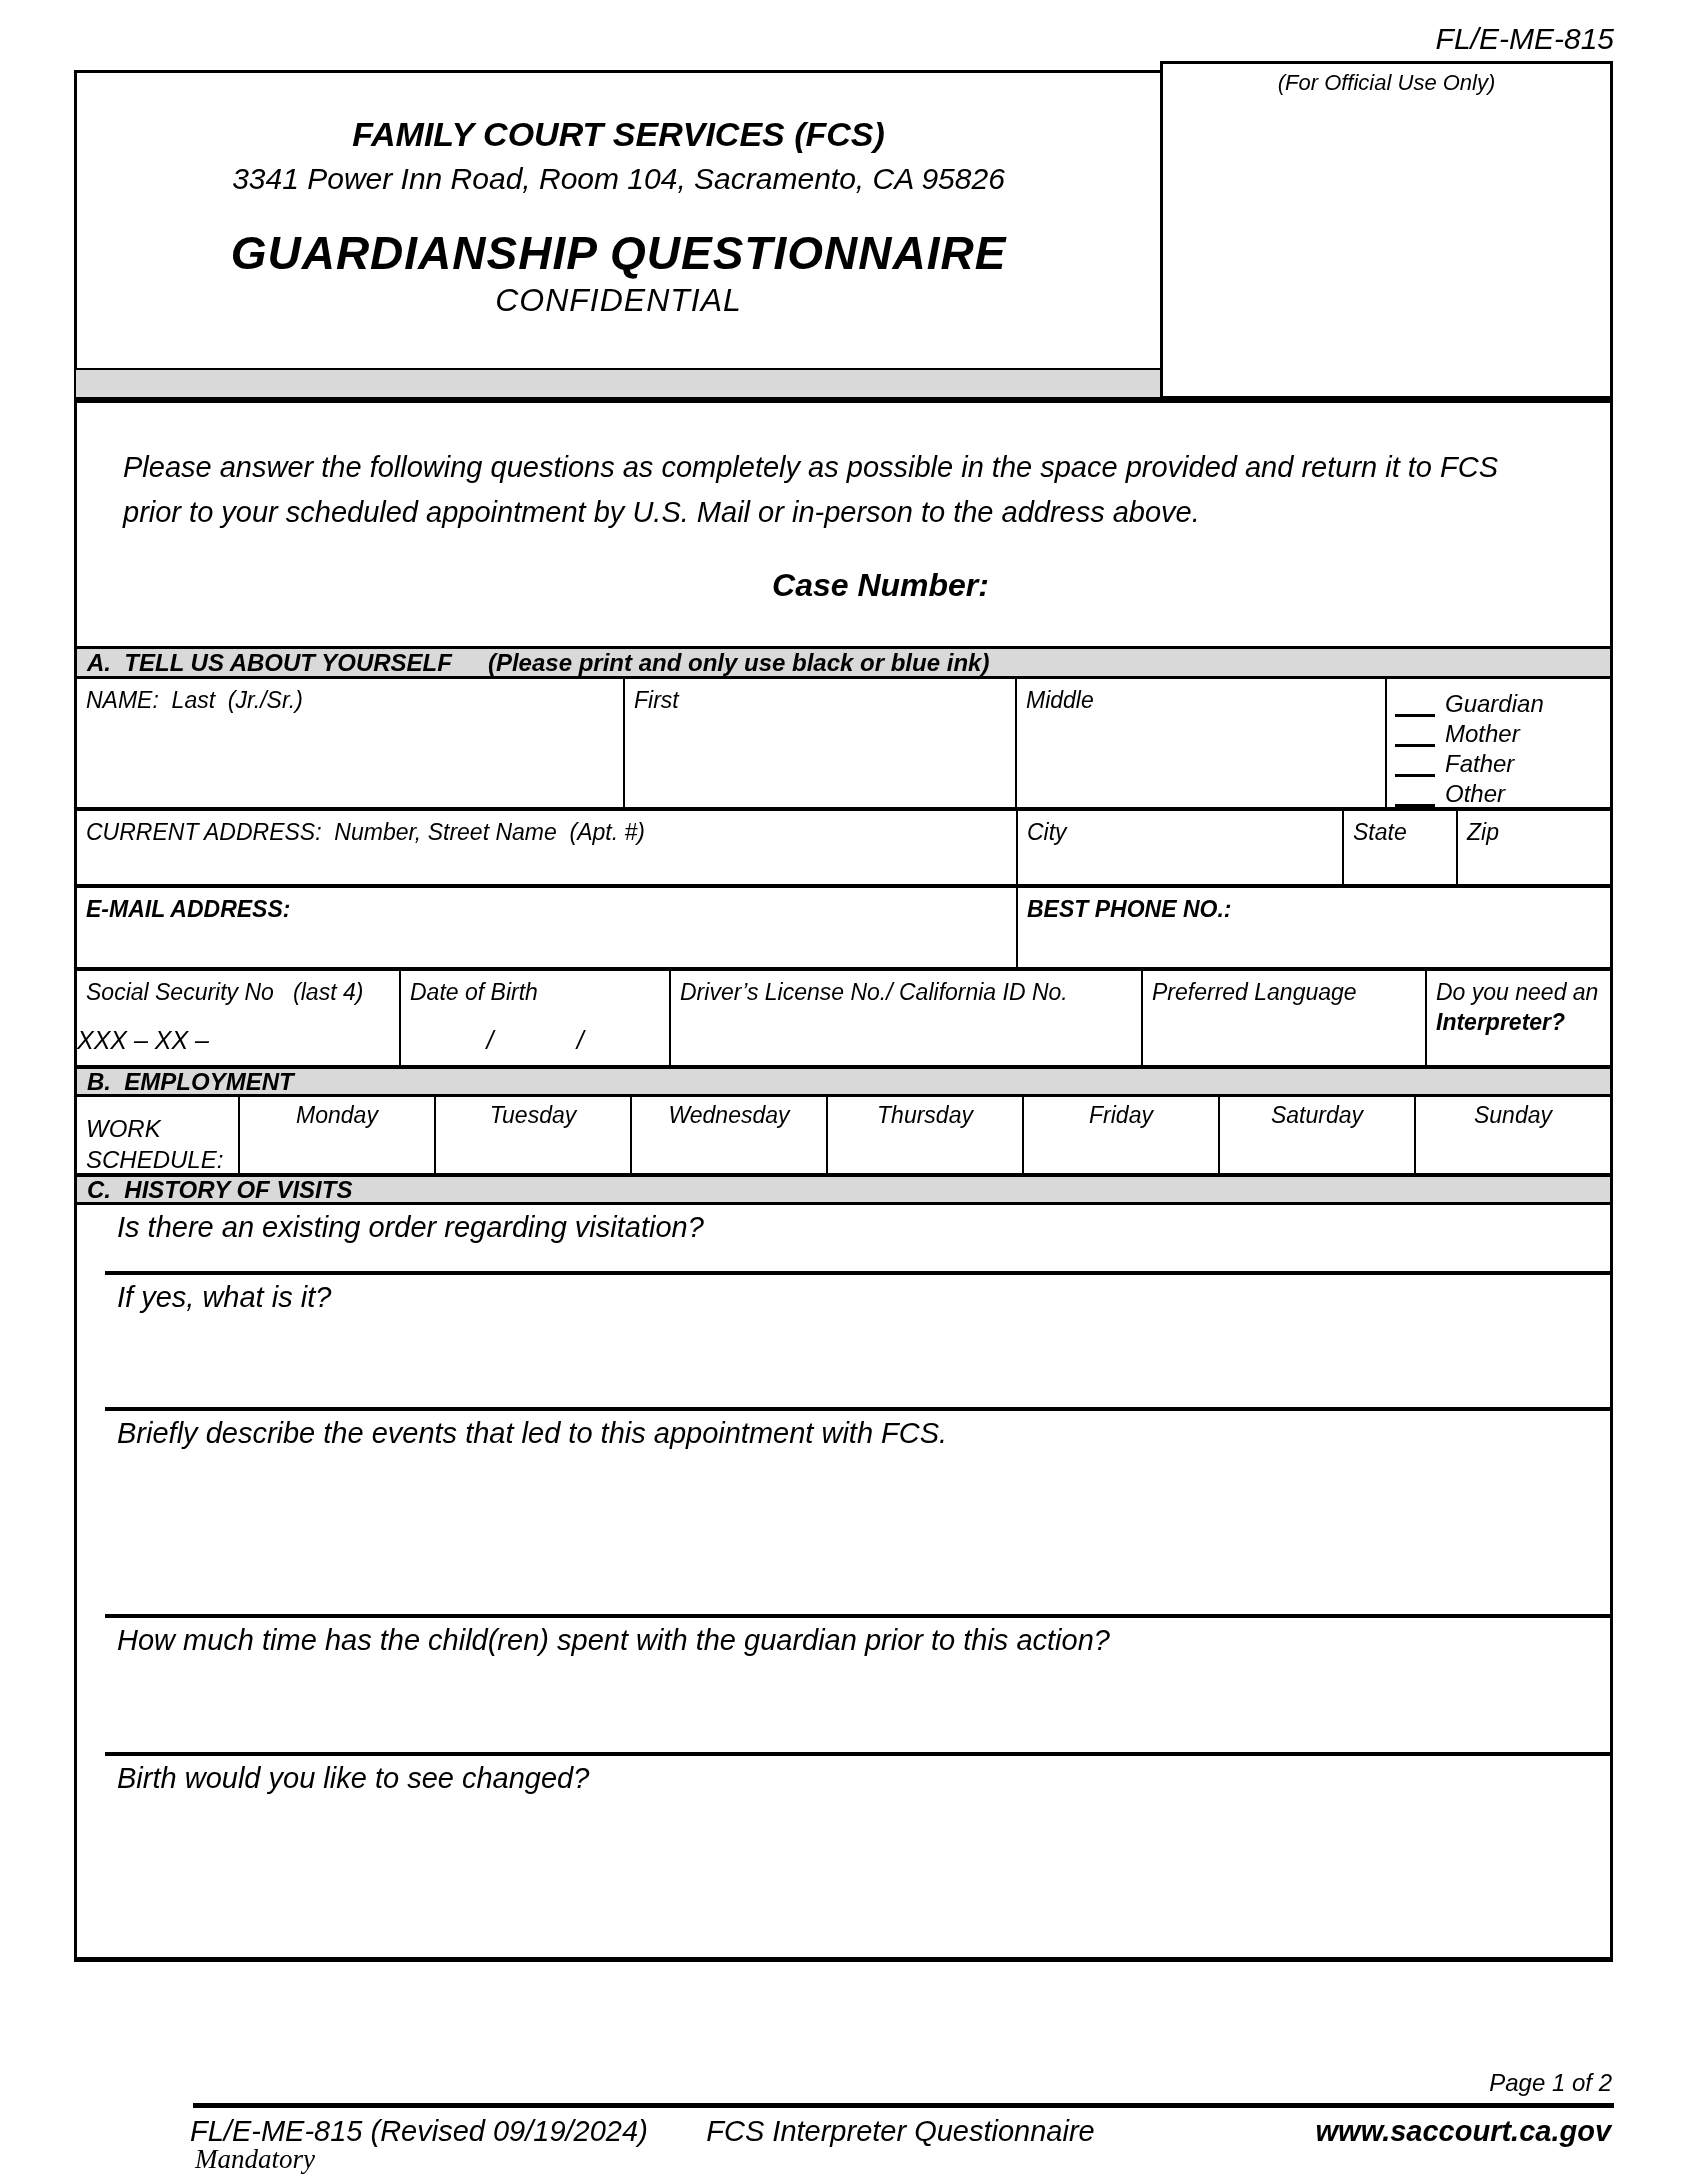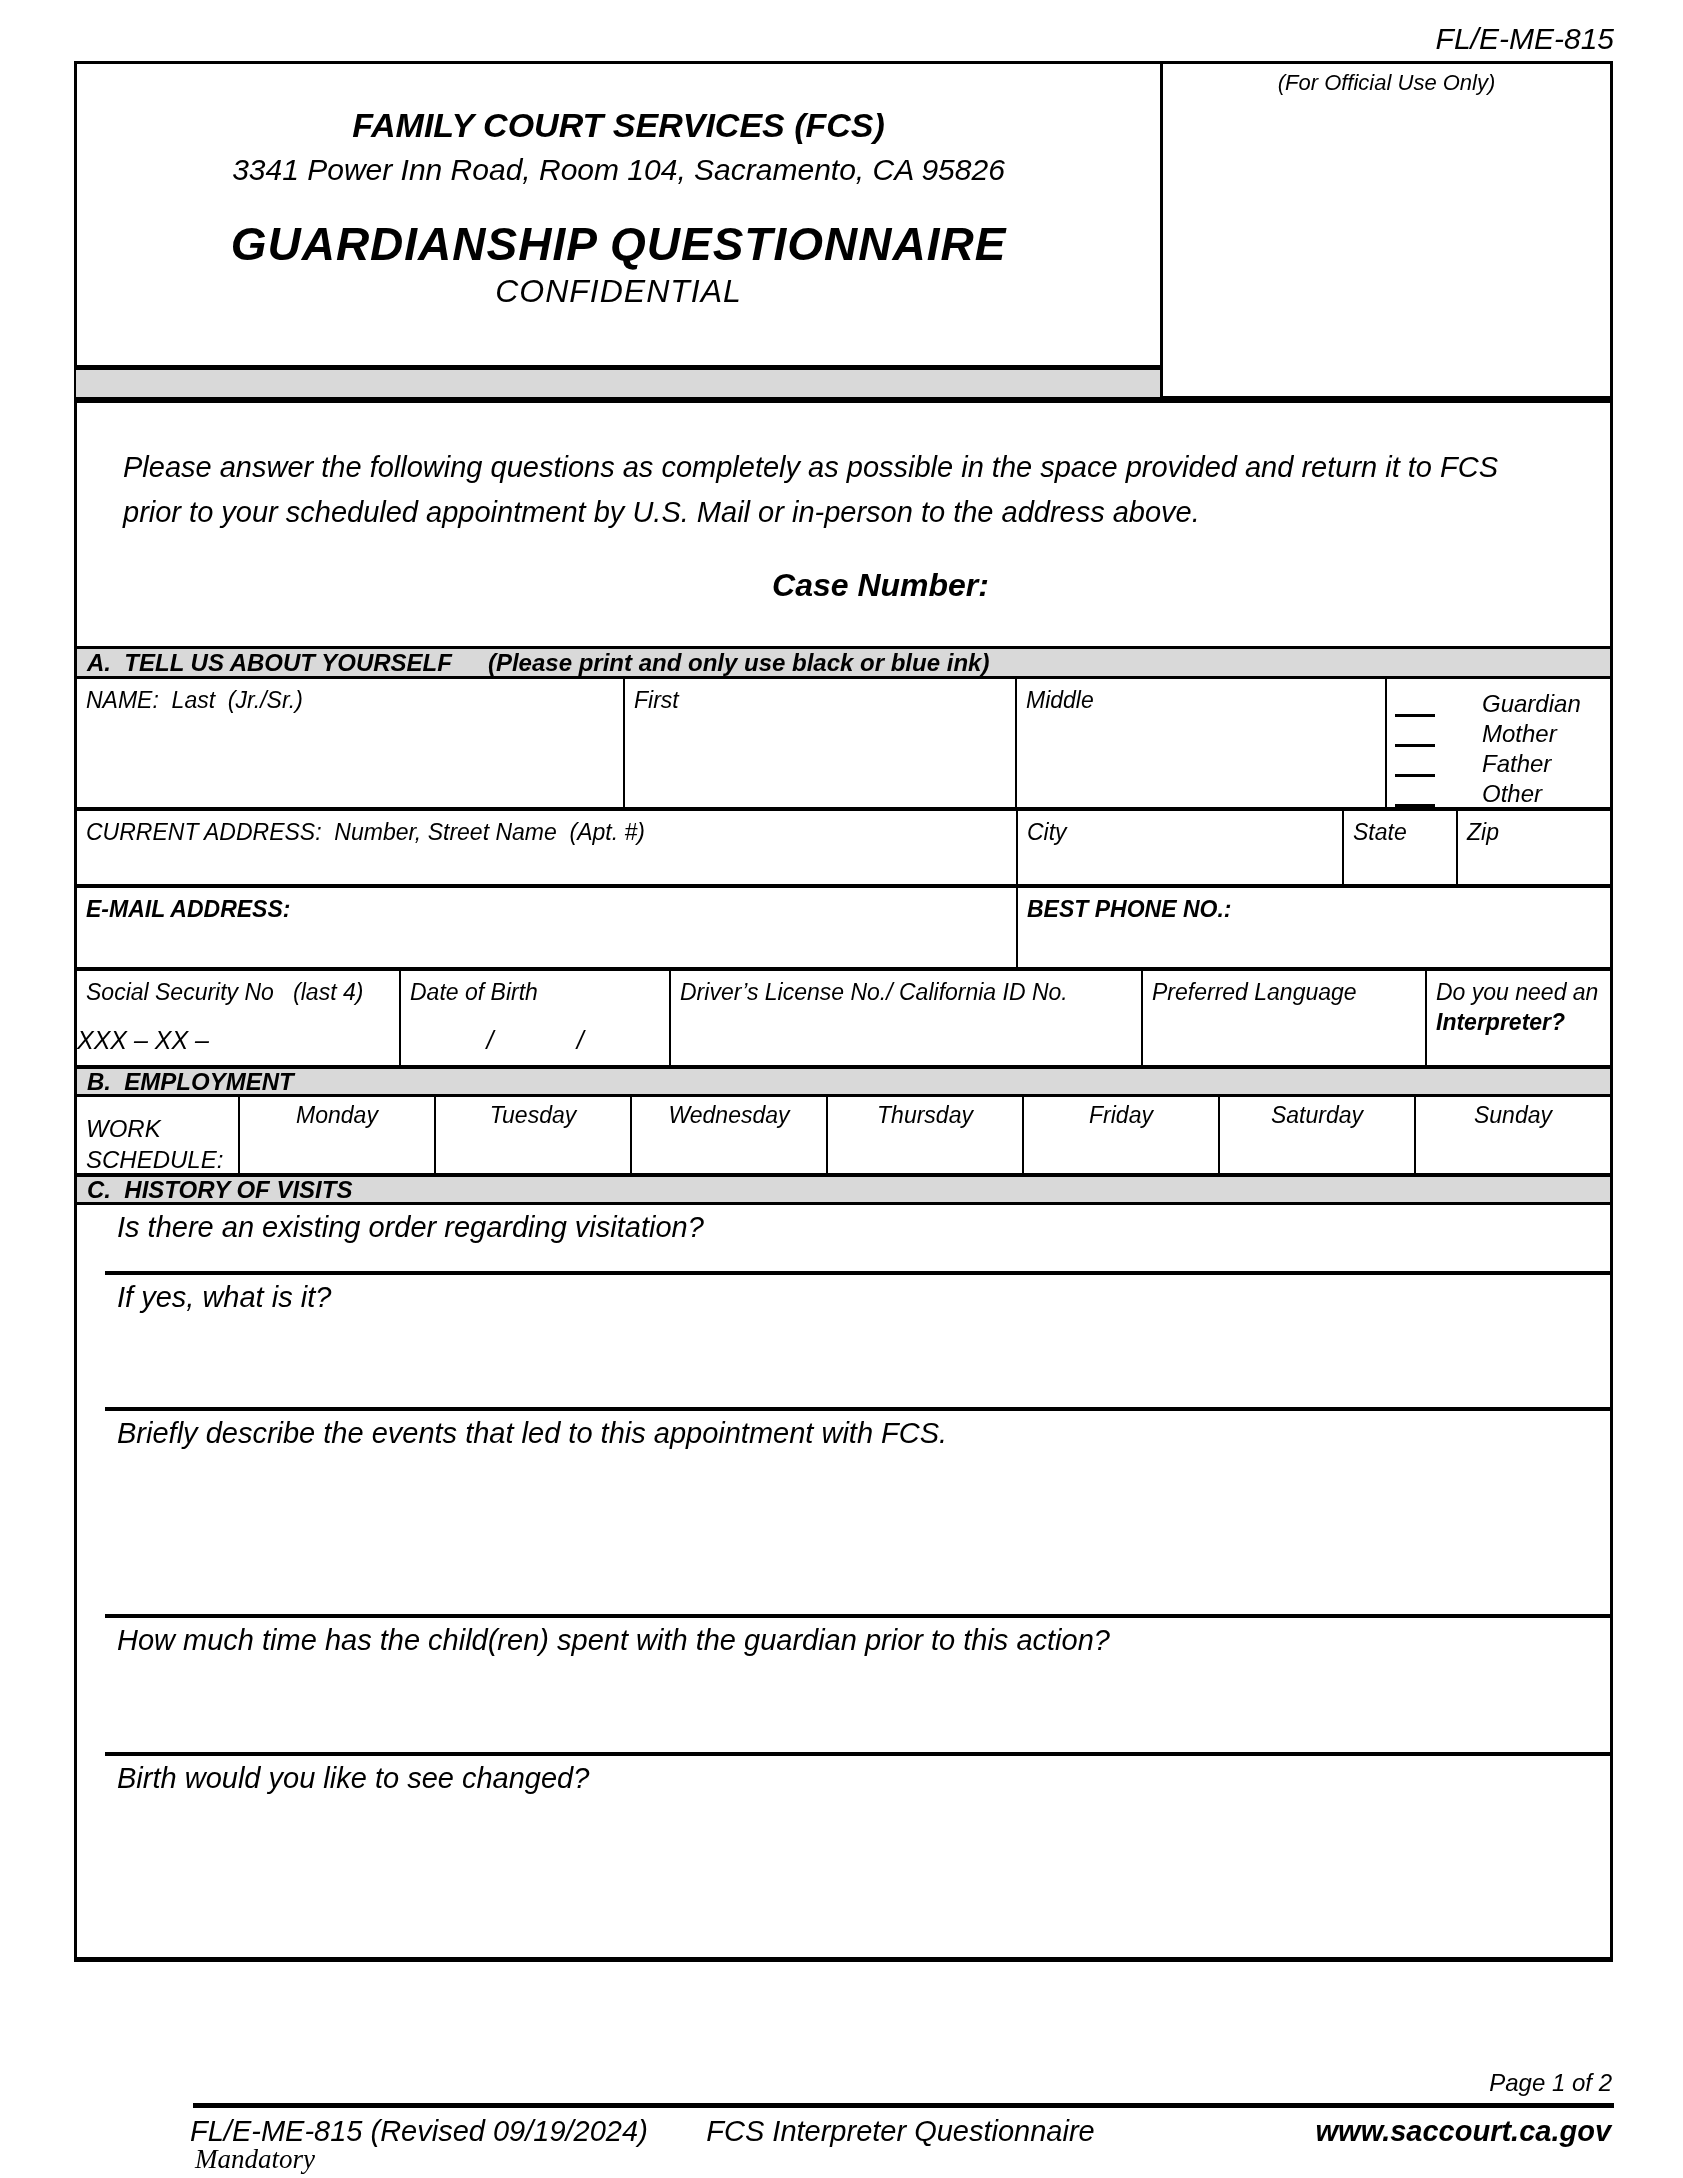--- a/index.html
+++ b/index.html
@@ -8,21 +8,21 @@
     position:relative; width:1683px; height:2178px; background:#fff;
     font-family:"Liberation Sans", sans-serif; color:#000; overflow:hidden;font-style:italic;
   }
   .pre { white-space:pre; }
 
   
   .form-number-top { position:absolute; top:22px; right:69px; font-size:30px; }
 
   
   .hdr-left {
-    position:absolute; left:74px; top:61px; width:1089px; height:307px;
+    position:absolute; left:74px; top:70px; width:1089px; height:307px;
     border:3px solid #000; text-align:center;
   }
   .hdr-org   { margin-top:42px; font-size:34px; font-weight:bold; }
   .hdr-addr  { margin-top:8px;  font-size:30px; }
   .hdr-title { margin-top:30px; font-size:46px; font-weight:bold; letter-spacing:1px; }
   .hdr-sub   { margin-top:2px;  font-size:32px; letter-spacing:1px; }
   .hdr-strip {
     position:absolute; left:74px; top:368px; width:1089px; height:31px;
     background:#d9d9d9; border:2px solid #000;
   }
@@ -49,21 +49,21 @@
   .cell-label { font-size:23px; padding:7px 9px 0 9px; white-space:pre; line-height:1.3; }
   .b { font-weight:bold; }
 
   
   .intro { height:246px; border-bottom:3px solid #000; flex-shrink:0; }
   .intro-text { padding:42px 40px 0 46px; font-size:29px; line-height:1.55; }
   .case-number { margin-top:32px; text-align:center; padding-left:74px; font-size:32px; font-weight:bold; }
 
   
   .role-cell { padding:8px 0 0 8px; }
-  .role-row  { display:flex; align-items:flex-end; height:30px;gap:37px; }
+  .role-row  { display:flex; align-items:flex-end; height:30px; }
   .role-blank{ display:inline-block; width:40px; height:22px; border-bottom:3px solid #000; margin-right:10px; }
   .role-label{ font-size:24px; line-height:1.1; }
 
   
   .mask { margin-top:18px; font-size:25px; white-space:pre; }
   .ssn-mask { }
   .dob-mask { text-align:center; }
 
   
   .work-label-cell .cell-label { padding-top:16px; white-space:normal; font-size:24px; }

